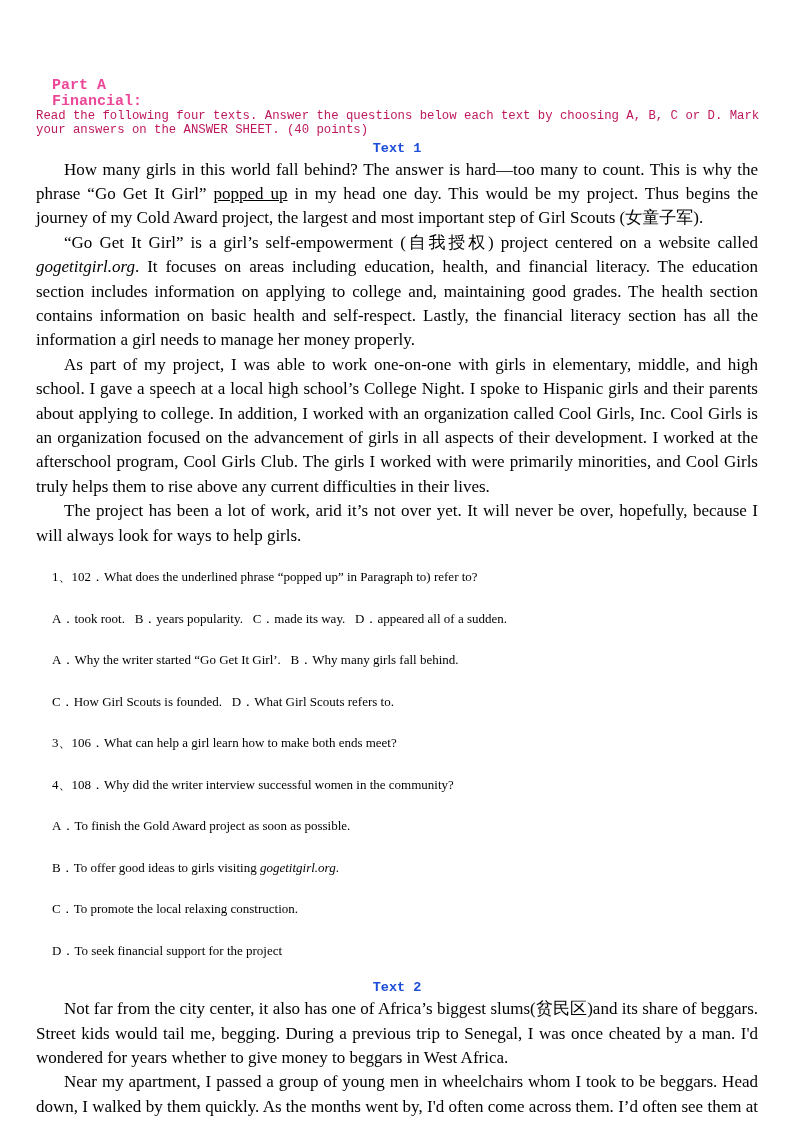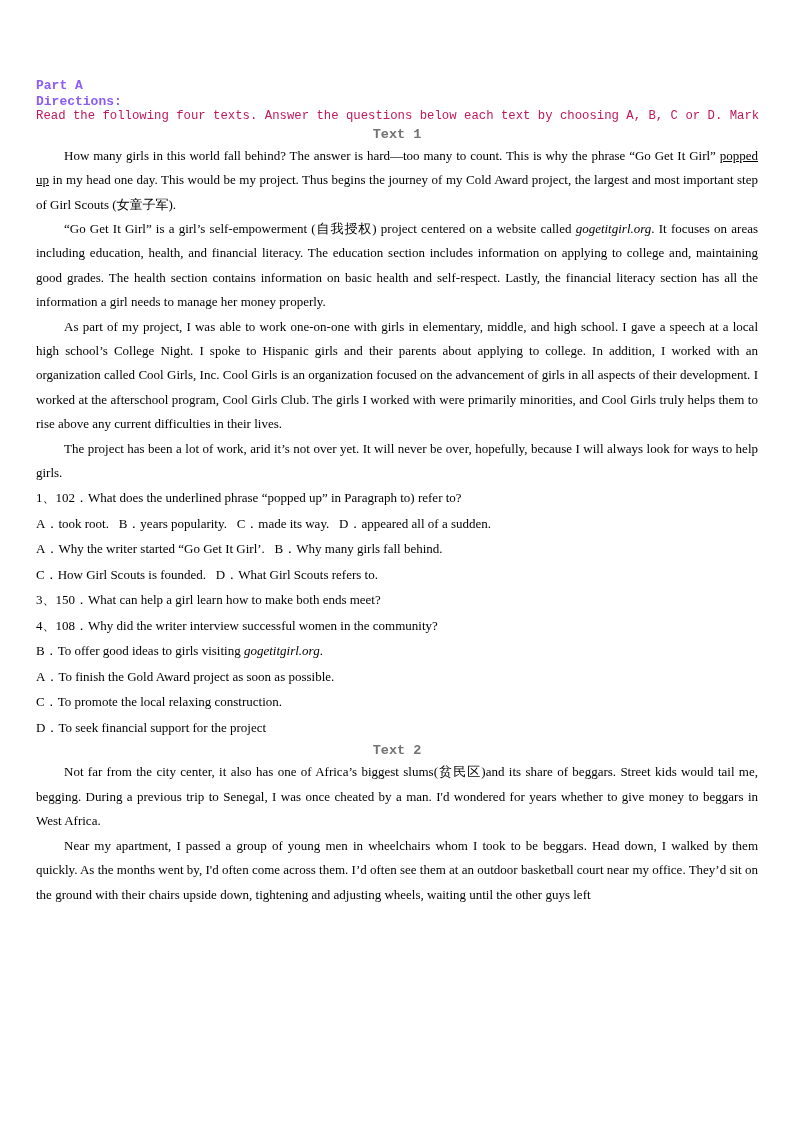--- a/index.html
+++ b/index.html
@@ -13,92 +13,94 @@
   }
   .content {
     position: absolute;
     left: 36px;
     top: 78px;
     width: 722px;
   }
   .mono-bold {
     font-family: "Liberation Mono", "DejaVu Sans Mono", monospace;
     font-weight: bold;
-    font-size: 13px;
+    font-size: 15px;
     line-height: 16px;
-    color: #8b5cf6;
+    color: #ec4899;
+    margin-left: 16px;
   }
   .directions-line {
     font-family: "Liberation Mono", "DejaVu Sans Mono", monospace;
     font-size: 12.3px;
     line-height: 13.8px;
     white-space: nowrap;
     color: #be185d;
   }
   .text-heading {
     font-family: "Liberation Mono", "DejaVu Sans Mono", monospace;
     font-weight: bold;
     font-size: 13.5px;
     line-height: 17px;
     text-align: center;
     margin: 2px 0 1px 0;
-    color: #737373;
+    color: #1d4ed8;
   }
   .para {
     font-family: "Liberation Serif", "DejaVu Serif", serif;
-    font-size: 13px;
+    font-size: 17px;
     line-height: 24.4px;
     text-align: justify;
     text-indent: 28px;
     margin: 0;
     color: #000;
   }
   .qline {
     font-family: "Liberation Serif", "DejaVu Serif", serif;
     font-size: 13px;
     line-height: 25.5px;
-    margin: 0;
+    margin: 16px;
     white-space: pre-wrap;
     color: #000;
   }
   .seg-underline { text-decoration: underline; }
   .seg-italic { font-style: italic; }
 </style>
 </head>
 <body>
 
 <div class="page">
   <div class="content">
 
     <div class="mono-bold">Part A</div>
 
-    <div class="mono-bold">Directions:</div>
+    <div class="mono-bold">Financial:</div>
 
     <div>
         <div class="directions-line"><span>Read the following four texts. Answer the questions below each text by choosing A, B, C or D. Mark</span></div>
+        <div class="directions-line"><span>your answers on the ANSWER SHEET. (40 points)</span></div>
       </div>
 
     <div class="text-heading">Text 1</div>
 
     <div>
         <div class="para"><span>How many girls in this world fall behind? The answer is hard—too many to count. This is why the phrase “Go Get It Girl” </span><span class="seg-underline">popped up</span><span> in my head one day. This would be my project. Thus begins the journey of my Cold Award project, the largest and most important step of Girl Scouts (女童子军).</span></div>
         <div class="para"><span>“Go Get It Girl” is a girl’s self-empowerment (自我授权) project centered on a website called </span><span class="seg-italic">gogetitgirl.org</span><span>. It focuses on areas including education, health, and financial literacy. The education section includes information on applying to college and, maintaining good grades. The health section contains information on basic health and self-respect. Lastly, the financial literacy section has all the information a girl needs to manage her money properly.</span></div>
         <div class="para"><span>As part of my project, I was able to work one-on-one with girls in elementary, middle, and high school. I gave a speech at a local high school’s College Night. I spoke to Hispanic girls and their parents about applying to college. In addition, I worked with an organization called Cool Girls, Inc. Cool Girls is an organization focused on the advancement of girls in all aspects of their development. I worked at the afterschool program, Cool Girls Club. The girls I worked with were primarily minorities, and Cool Girls truly helps them to rise above any current difficulties in their lives.</span></div>
         <div class="para"><span>The project has been a lot of work, arid it’s not over yet. It will never be over, hopefully, because I will always look for ways to help girls.</span></div>
       </div>
 
     <div>
         <div class="qline"><span>1、102．What does the underlined phrase “popped up” in Paragraph to) refer to?</span></div>
         <div class="qline"><span>A．took root.   B．years popularity.   C．made its way.   D．appeared all of a sudden.</span></div>
         <div class="qline"><span>A．Why the writer started “Go Get It Girl’.   B．Why many girls fall behind.</span></div>
         <div class="qline"><span>C．How Girl Scouts is founded.   D．What Girl Scouts refers to.</span></div>
-        <div class="qline"><span>3、150．What can help a girl learn how to make both ends meet?</span></div>
+        <div class="qline"><span>3、106．What can help a girl learn how to make both ends meet?</span></div>
         <div class="qline"><span>4、108．Why did the writer interview successful women in the community?</span></div>
+        <div class="qline"><span>A．To finish the Gold Award project as soon as possible.</span></div>
         <div class="qline"><span>B．To offer good ideas to girls visiting </span><span class="seg-italic">gogetitgirl.org</span><span>.</span></div>
-        <div class="qline"><span>A．To finish the Gold Award project as soon as possible.</span></div>
         <div class="qline"><span>C．To promote the local relaxing construction.</span></div>
         <div class="qline"><span>D．To seek financial support for the project</span></div>
       </div>
 
     <div class="text-heading">Text 2</div>
 
     <div>
         <div class="para"><span>Not far from the city center, it also has one of Africa’s biggest slums(贫民区)and its share of beggars. Street kids would tail me, begging. During a previous trip to Senegal, I was once cheated by a man. I'd wondered for years whether to give money to beggars in West Africa.</span></div>
         <div class="para"><span>Near my apartment, I passed a group of young men in wheelchairs whom I took to be beggars. Head down, I walked by them quickly. As the months went by, I'd often come across them. I’d often see them at an outdoor basketball court near my office. They’d sit on the ground with their chairs upside down, tightening and adjusting wheels, waiting until the other guys left</span></div>
       </div>

